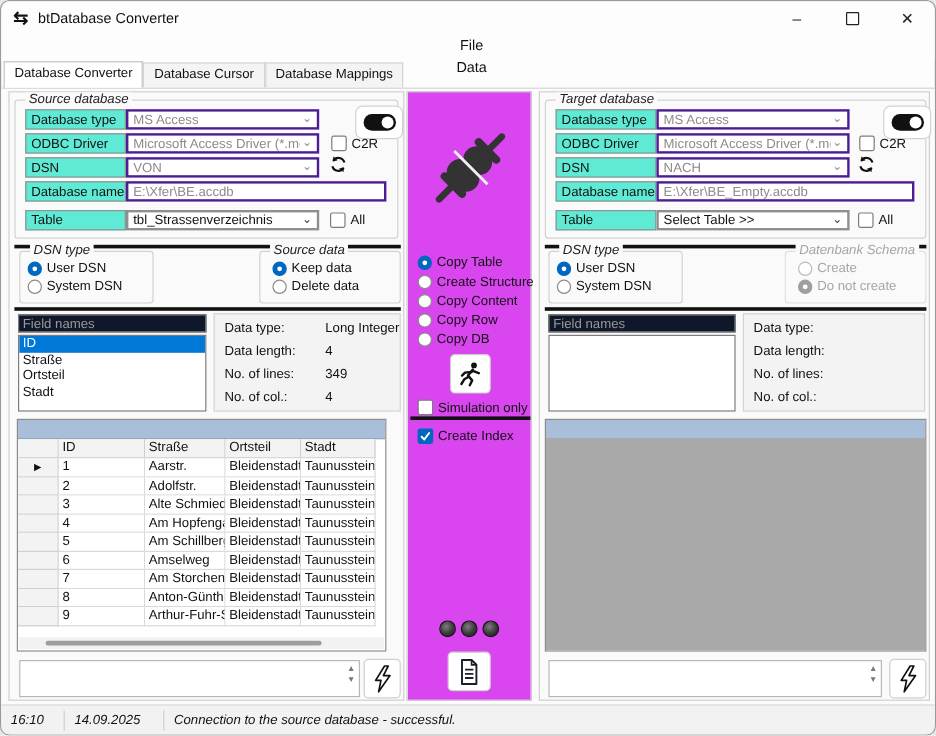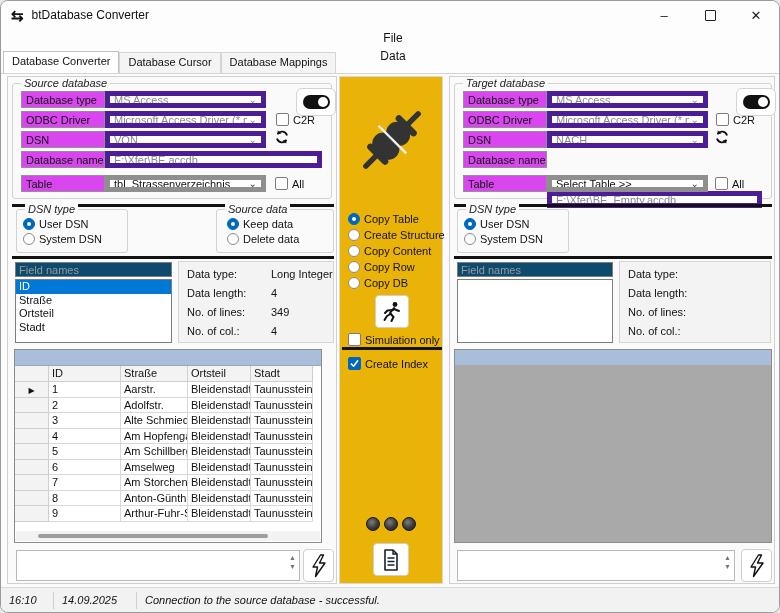--- a/index.html
+++ b/index.html
@@ -15,30 +15,30 @@
   .menubar{position:absolute;left:0;top:28px;width:100%;height:22px;background:#fdfdfd;display:flex;align-items:center;font-size:12px;color:#111;flex-direction:column;}
   .menu-item{padding:2px 8px;margin-left:6px;}
   
   .tabstrip{position:absolute;left:2px;top:50px;width:776px;height:22px;display:flex;align-items:flex-end;}
   .tab{box-sizing:border-box;height:21px;padding:3px 8px 0 8px;font-size:11px;color:#111;background:#f4f4f4;border:1px solid #d4d4d4;border-bottom:none;white-space:nowrap;}
   .tab.active{background:#fff;height:22px;border-color:#c2c2c2;position:relative;z-index:2;}
   
   .content{position:absolute;left:0;top:72px;width:778px;height:516px;background:#fbfbfb;border-top:1px solid #d4d4d4;}
   .panel{position:absolute;box-sizing:border-box;background:#fafafa;border:1px solid #d0d0d0;}
   #left-panel{left:6px;top:2px;width:330px;height:508px;}
-  #mid-panel{left:338px;top:2px;width:104px;height:508px;background:#eab308;border-color:#d8d8d8;}
+  #mid-panel{left:338px;top:2px;width:104px;height:508px;background:#d946ef;border-color:#d8d8d8;}
   #right-panel{left:448px;top:2px;width:326px;height:508px;}
   
   .groupbox{position:absolute;box-sizing:border-box;border:1px solid #d2d2d2;border-radius:3px;}
   .gb-label{position:absolute;top:-7px;left:8px;background:#fafafa;padding:0 3px;font-size:11px;color:#222;white-space:nowrap;font-style:italic;}
   .gb-label.dis{color:#a6a6a6;}
   .groupbox.dis{border-color:#e0e0e0;}
   
-  .lbl{position:absolute;box-sizing:border-box;height:17px;background:#d946ef;border:1px solid #929292;font-size:11px;color:#111;display:flex;align-items:center;padding:0 4px;white-space:nowrap;overflow:hidden;}
-  .dd,.tb{position:absolute;box-sizing:border-box;height:17px;background:#fff;border:5px solid #4c1d95;font-size:11px;display:flex;align-items:center;padding:0 4px;white-space:nowrap;overflow:hidden;justify-content:center;}
+  .lbl{position:absolute;box-sizing:border-box;height:17px;background:#5eead4;border:1px solid #929292;font-size:11px;color:#111;display:flex;align-items:center;padding:0 4px;white-space:nowrap;overflow:hidden;}
+  .dd,.tb{position:absolute;box-sizing:border-box;height:17px;background:#fff;border:2px solid #4c1d95;font-size:11px;display:flex;align-items:center;padding:0 4px;white-space:nowrap;overflow:hidden;justify-content:center;}
   .dd .txt,.tb .txt{flex:1;overflow:hidden;white-space:nowrap;}
   .dd.disabled .txt,.tb.disabled .txt{color:#8b8b8b;}
   .dd.enabled{border-color:#8f8f8f;}
   .chev{color:#909090;font-size:10px;line-height:1;margin-left:2px;flex:none;}
   .dd.enabled .chev{color:#444;}
   
   .toggle-btn{position:absolute;box-sizing:border-box;width:40px;height:28px;background:#fff;border:1px solid #d2d2d2;border-radius:6px;display:flex;align-items:center;justify-content:center;}
   .toggle-pill{width:27px;height:14px;border-radius:8px;background:#111;position:relative;}
   .toggle-pill::after{content:"";position:absolute;right:2px;top:2px;width:10px;height:10px;border-radius:50%;background:#fff;}
   
@@ -49,21 +49,21 @@
   .radio.sel{background:#0067c0;border-color:#0067c0;}
   .radio.sel::after{content:"";position:absolute;left:3px;top:3px;width:4px;height:4px;border-radius:50%;background:#fff;}
   .radio.dis{border-color:#bcbcbc;}
   .radio.sel.dis{background:#9f9f9f;border-color:#9f9f9f;}
   .radio-row{display:flex;align-items:center;gap:4px;font-size:11px;color:#111;white-space:nowrap;}
   .radio-row.dis{color:#a6a6a6;}
   .radio-col{position:absolute;display:flex;flex-direction:column;gap:3px;}
   
   .hline{position:absolute;height:3px;background:#121212;}
   
-  .fieldbox{position:absolute;box-sizing:border-box;height:15px;background:#0c4a6e;border:1px solid #7d7d7d;font-size:11px;color:#9a9a9a;display:flex;align-items:center;padding:0 3px;}
+  .fieldbox{position:absolute;box-sizing:border-box;height:15px;background:#0f172a;border:1px solid #7d7d7d;font-size:11px;color:#9a9a9a;display:flex;align-items:center;padding:0 3px;}
   .listbox{position:absolute;box-sizing:border-box;background:#fff;border:1px solid #7d7d7d;overflow:hidden;}
   .list-item{font-size:11px;color:#111;height:13.5px;line-height:13.5px;padding:0 3px;white-space:nowrap;}
   .list-item.selected{background:#0078d7;color:#fff;}
   
   .infopanel{position:absolute;box-sizing:border-box;background:#f3f3f3;border:1px solid #d4d4d4;}
   .info-row{position:absolute;left:8px;right:4px;font-size:11px;color:#111;display:flex;white-space:nowrap;}
   .info-row .il{width:84px;flex:none;}
   
   .grid{position:absolute;box-sizing:border-box;border:1px solid #8c8c8c;background:#fff;overflow:hidden;}
   .grid-band{height:15px;background:#a9bfd9;border-bottom:1px solid #93a8c1;}
@@ -435,21 +435,21 @@
         <div style="position:absolute;left:259px;top:45px;">
           <svg width="16" height="16" viewBox="0 0 16 16">
             <path d="M13 6.5 A5.2 5.2 0 0 0 3.6 5" fill="none" stroke="#111" stroke-width="1.8"></path>
             <path d="M3 9.5 A5.2 5.2 0 0 0 12.4 11" fill="none" stroke="#111" stroke-width="1.8"></path>
             <path d="M3.8 1.5 L3.4 5.6 L7.4 4.6 Z" fill="#111"></path>
             <path d="M12.2 14.5 L12.6 10.4 L8.6 11.4 Z" fill="#111"></path>
           </svg>
         </div>
 
         <div class="lbl" style="left:8px;top:67px;width:84px;">Database name</div>
-        <div class="tb disabled" style="left:92px;top:67px;width:215px;margin-top:40px;">
+        <div class="tb disabled" style="left:92px;top:67px;width:215px;">
           <span class="txt">E:\Xfer\BE_Empty.accdb</span>
         </div>
 
         <div class="lbl" style="left:8px;top:91px;width:84px;">Table</div>
         <div class="dd enabled" style="left:92px;top:91px;width:161px;">
           <span class="txt" style="color:#111;">Select Table &gt;&gt;</span>
             <span class="chev">⌄</span>
         </div>
         <div class="cb-row" style="left:260px;top:93px;">
           <span class="cb"></span>
@@ -466,20 +466,33 @@
               <span class="radio sel"></span>
               <span>User DSN</span>
             </div>
             <div class="radio-row">
               <span class="radio"></span>
               <span>System DSN</span>
             </div>
           </div>
       </div>
 
+      <div class="groupbox dis" style="left:204px;top:132px;width:118px;height:44px;">
+        <span class="gb-label dis">Datenbank Schema</span>
+        <div class="radio-col" style="left:10px;top:8px;" id="schema-radios">
+            <div class="radio-row dis">
+              <span class="radio dis"></span>
+              <span>Create</span>
+            </div>
+            <div class="radio-row dis">
+              <span class="radio sel dis"></span>
+              <span>Do not create</span>
+            </div>
+          </div>
+      </div>
 
       <div class="hline" style="left:4px;top:179px;width:318px;"></div>
 
       <div class="fieldbox" style="left:7px;top:185px;width:156px;">Field names</div>
       <div class="listbox" style="left:7px;top:202px;width:156px;height:64px;"></div>
 
       <div class="infopanel" style="left:169px;top:184px;width:152px;height:82px;">
         <div class="info-row" style="top:6px;">
             <span class="il">Data type:</span>
             <span></span>

